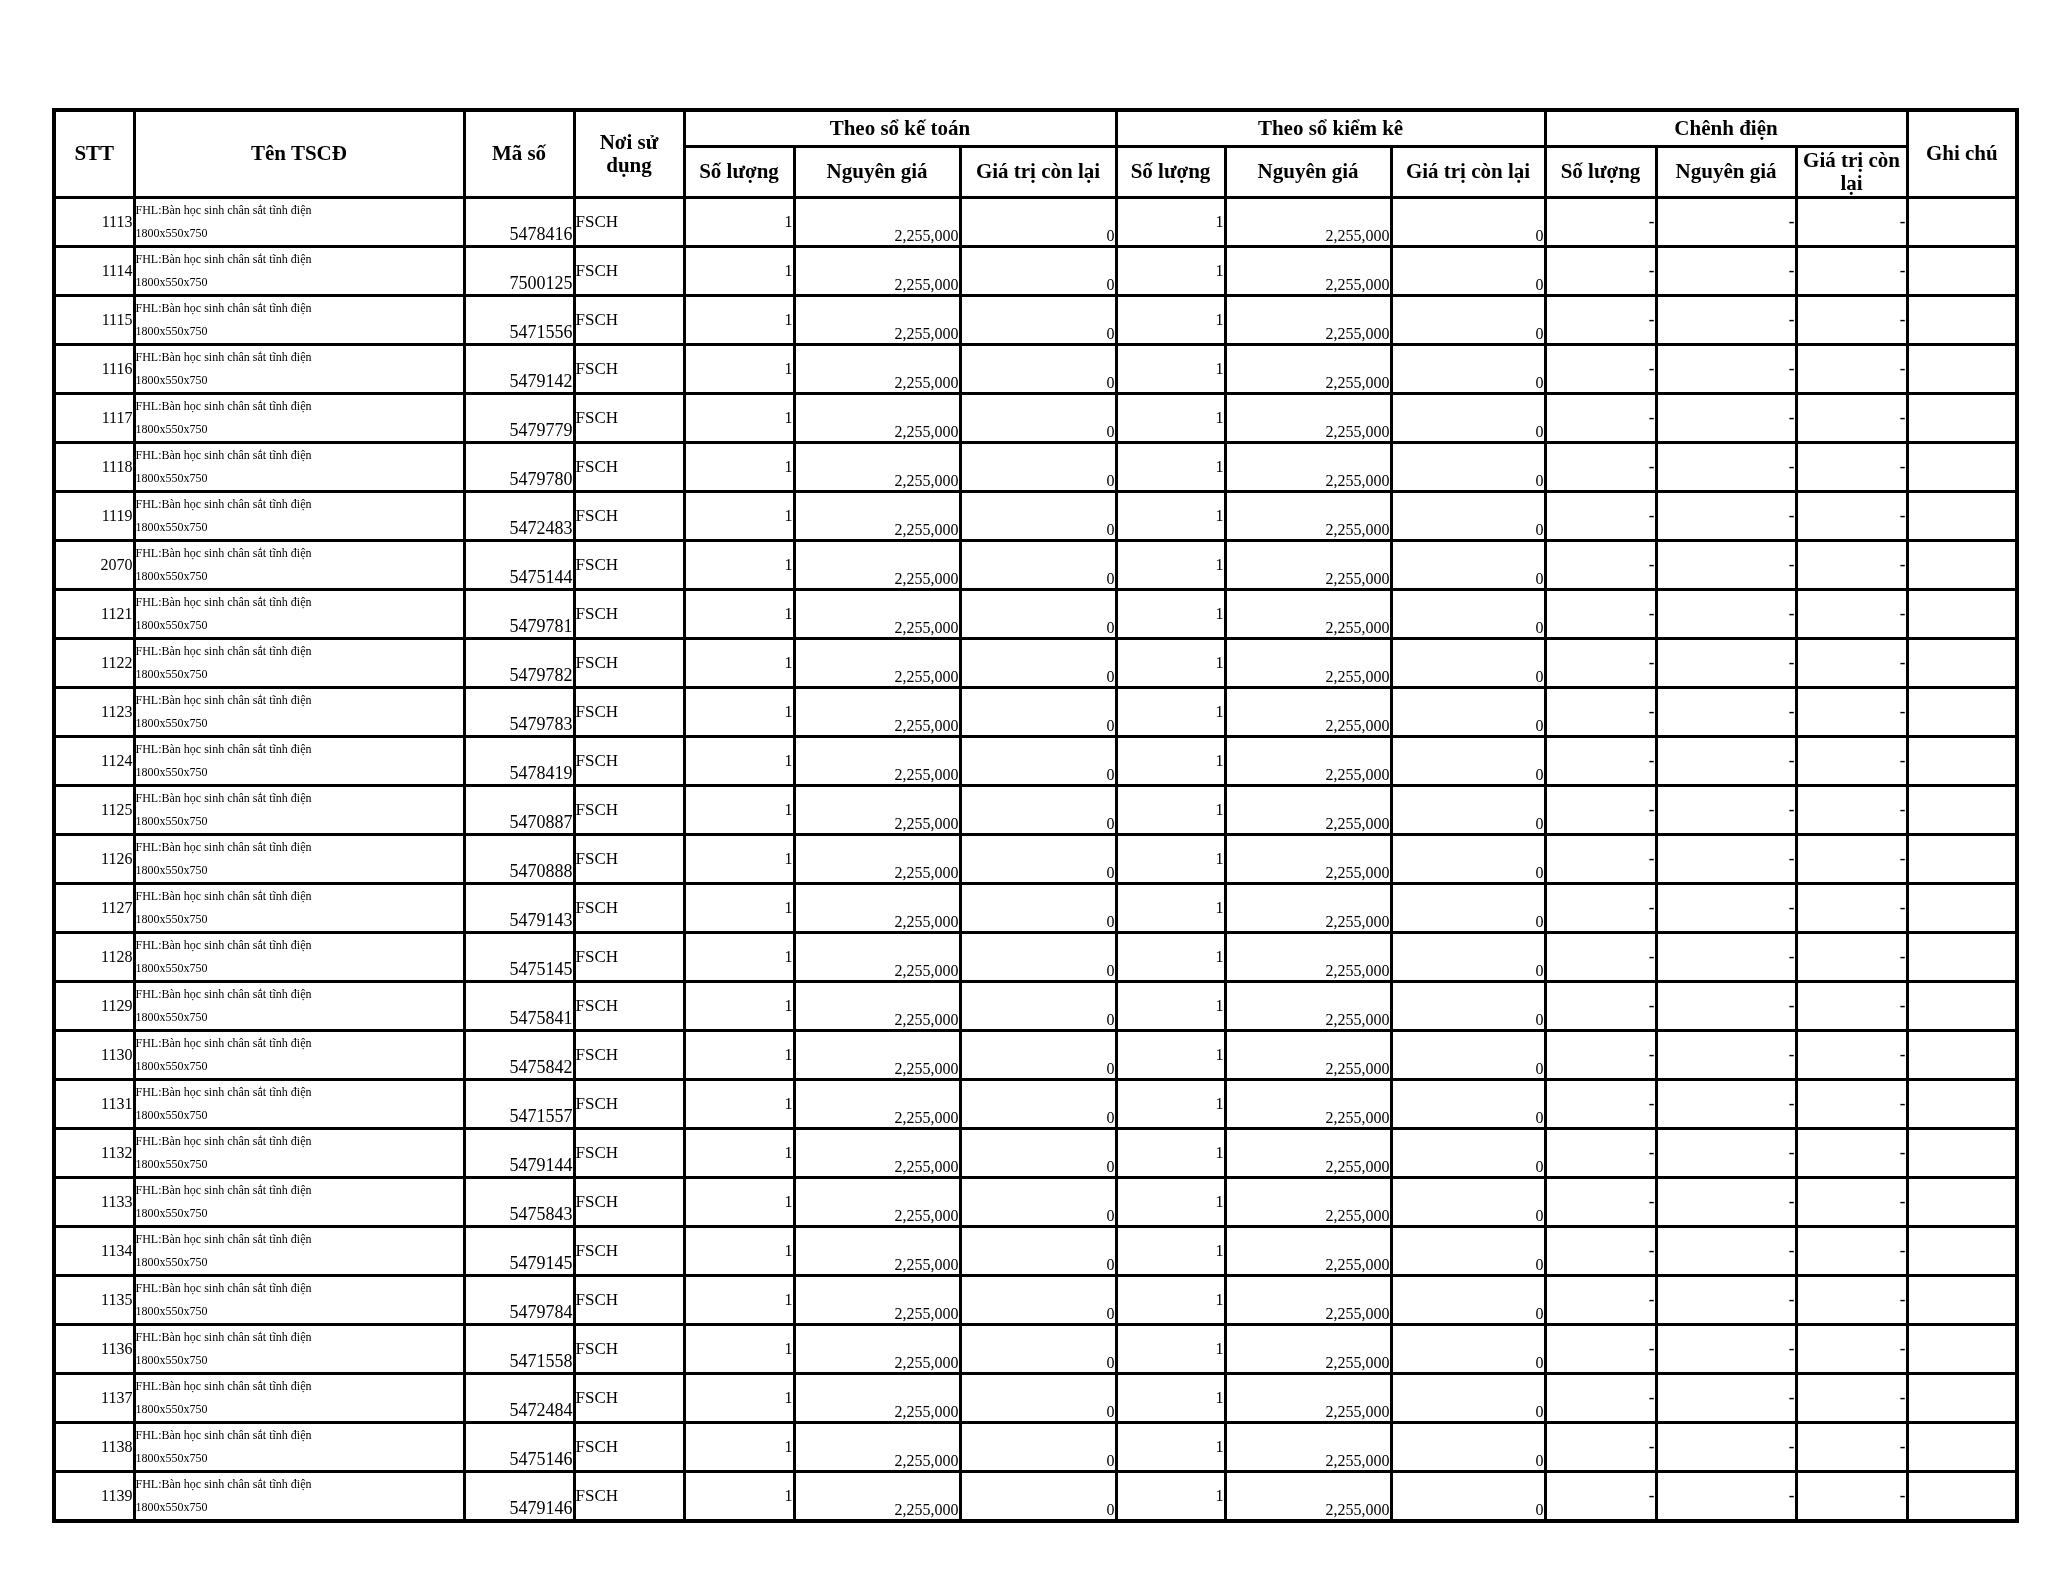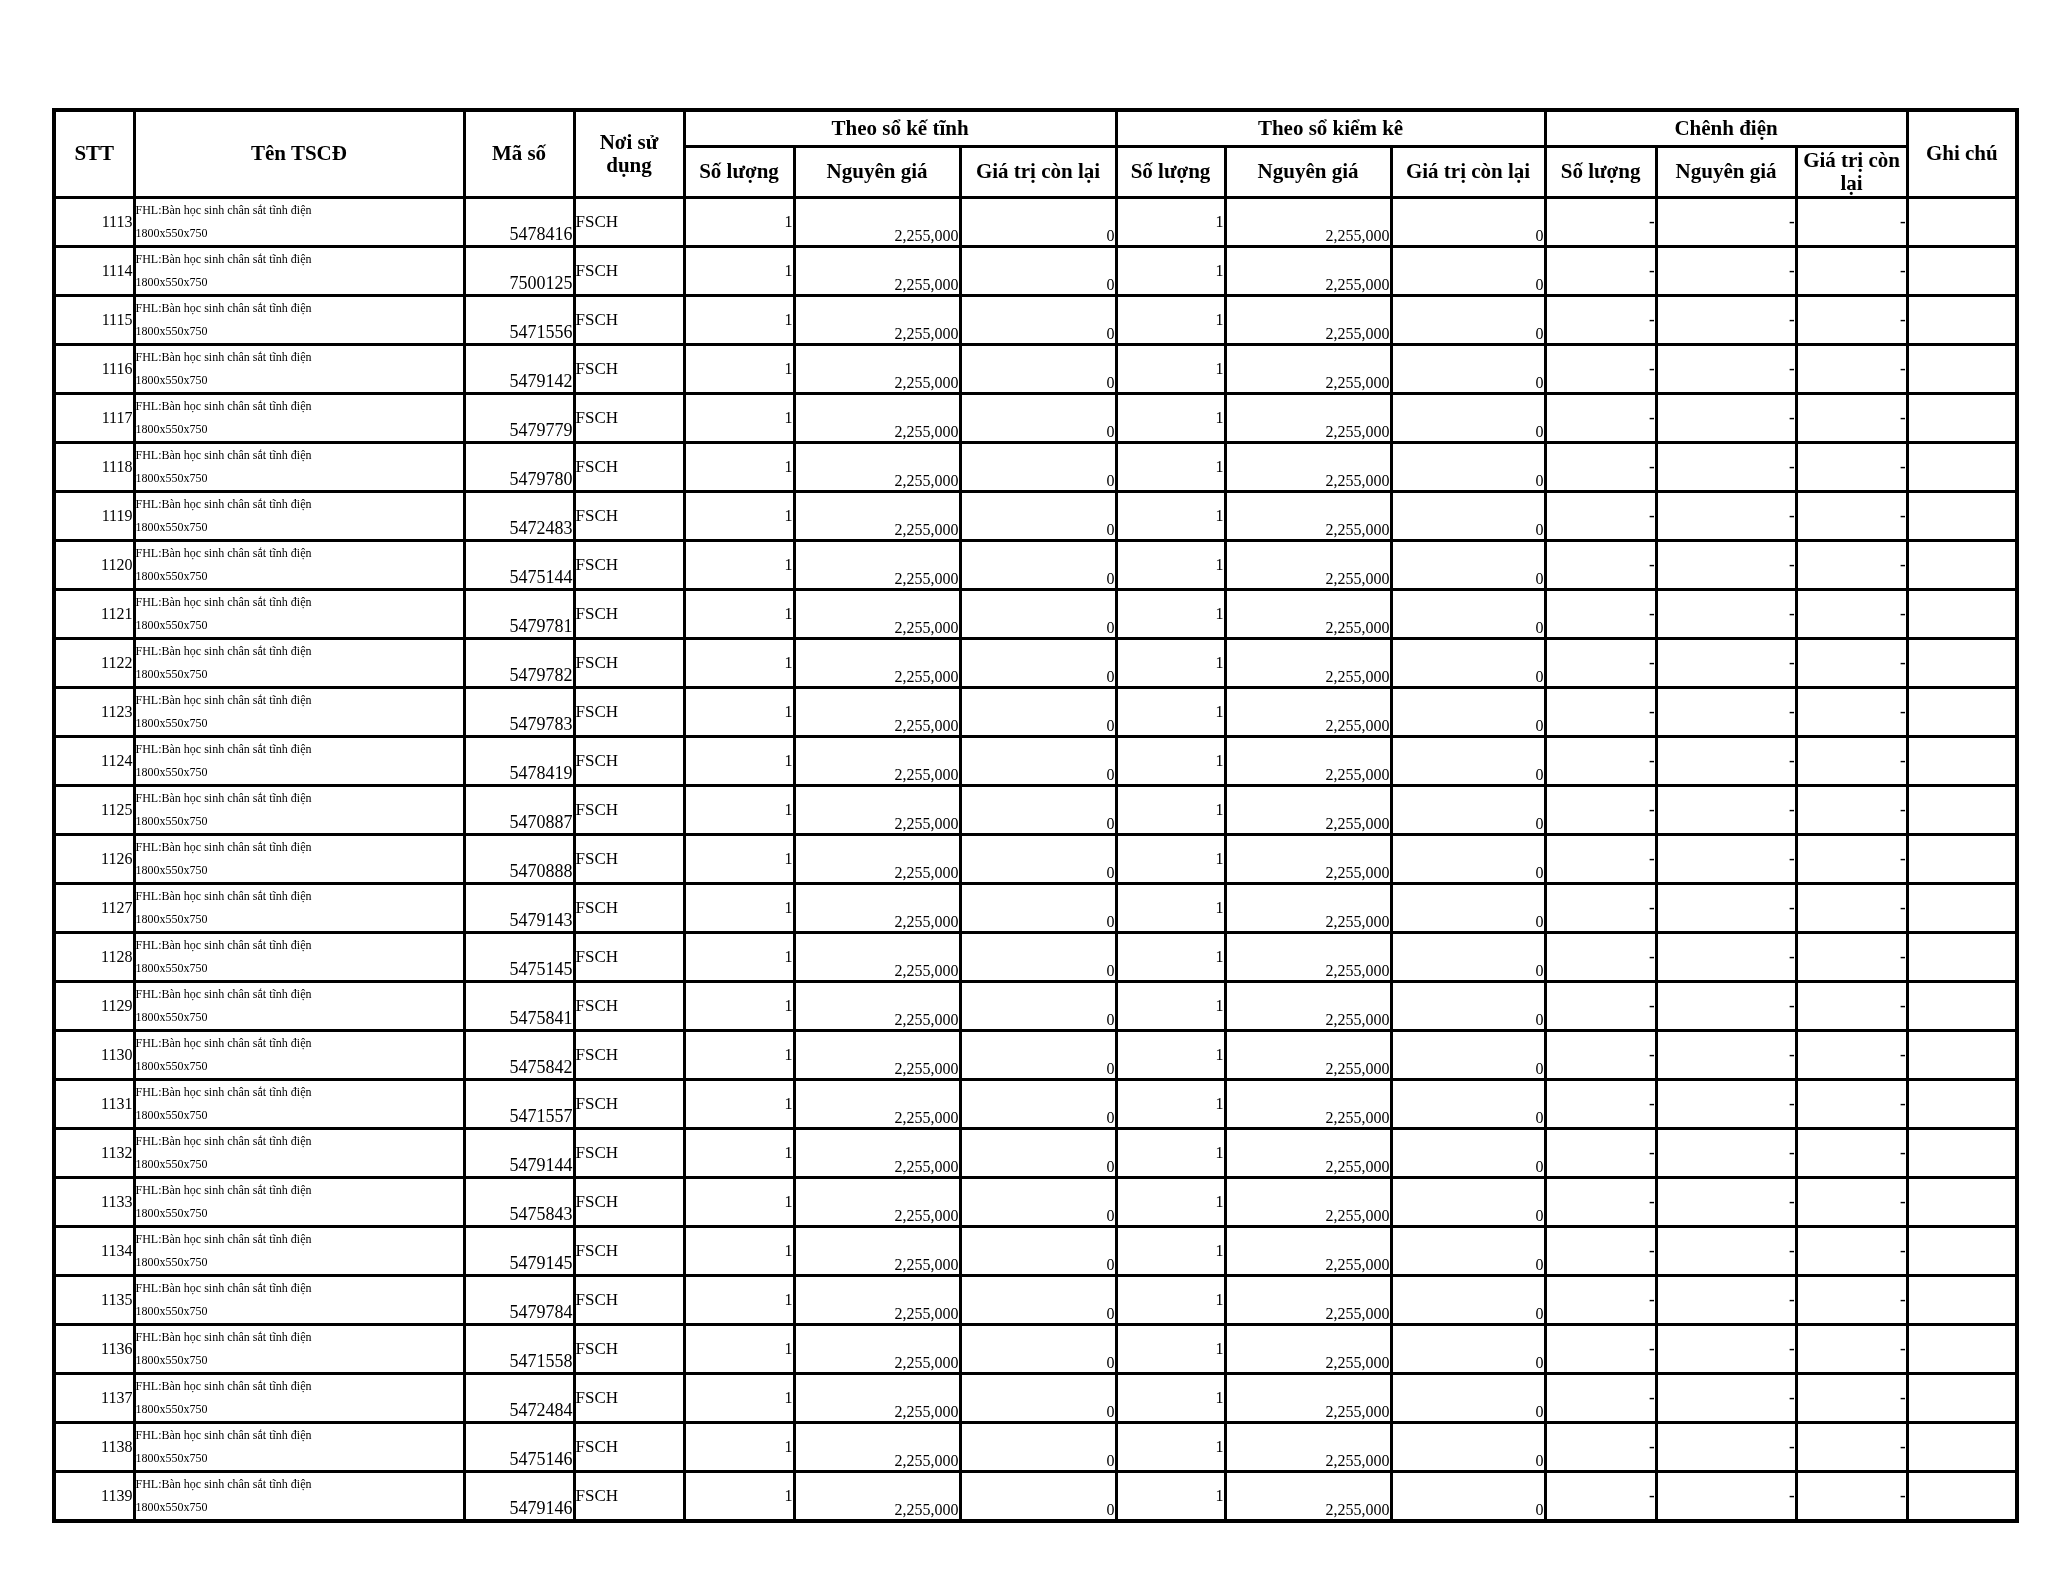--- a/index.html
+++ b/index.html
@@ -67,21 +67,21 @@
     <col style="width:140px">
     <col style="width:111px">
     <col style="width:110px">
   </colgroup>
   <thead>
     <tr class="group-row">
       <th rowspan="2">STT</th>
       <th rowspan="2">Tên TSCĐ</th>
       <th rowspan="2">Mã số</th>
       <th rowspan="2">Nơi sử dụng</th>
-      <th colspan="3">Theo sổ kế tĩnh</th>
+      <th colspan="3">Theo sổ kế toán</th>
       <th colspan="3">Theo sổ kiểm kê</th>
       <th colspan="3">Chênh điện</th>
       <th rowspan="2">Ghi chú</th>
     </tr>
     <tr class="sub-row">
       <th>Số lượng</th>
       <th>Nguyên giá</th>
       <th class="nowrap">Giá trị còn lại</th>
       <th>Số lượng</th>
       <th>Nguyên giá</th>
@@ -219,21 +219,21 @@
     <td class="c-money">0</td>
     <td class="c-qty">1</td>
     <td class="c-money">2,255,000</td>
     <td class="c-money">0</td>
     <td class="c-dash">-</td>
     <td class="c-dash">-</td>
     <td class="c-dash">-</td>
     <td class="c-note"></td>
   </tr>
       <tr>
-    <td class="c-stt">1120</td>
+    <td class="c-stt">2070</td>
     <td class="c-name">
       <div>FHL:Bàn học sinh chân sắt tĩnh điện</div>
       <div>1800x550x750</div>
     </td>
     <td class="c-maso">5475144</td>
     <td class="c-noi">FSCH</td>
     <td class="c-qty">1</td>
     <td class="c-money">2,255,000</td>
     <td class="c-money">0</td>
     <td class="c-qty">1</td>

